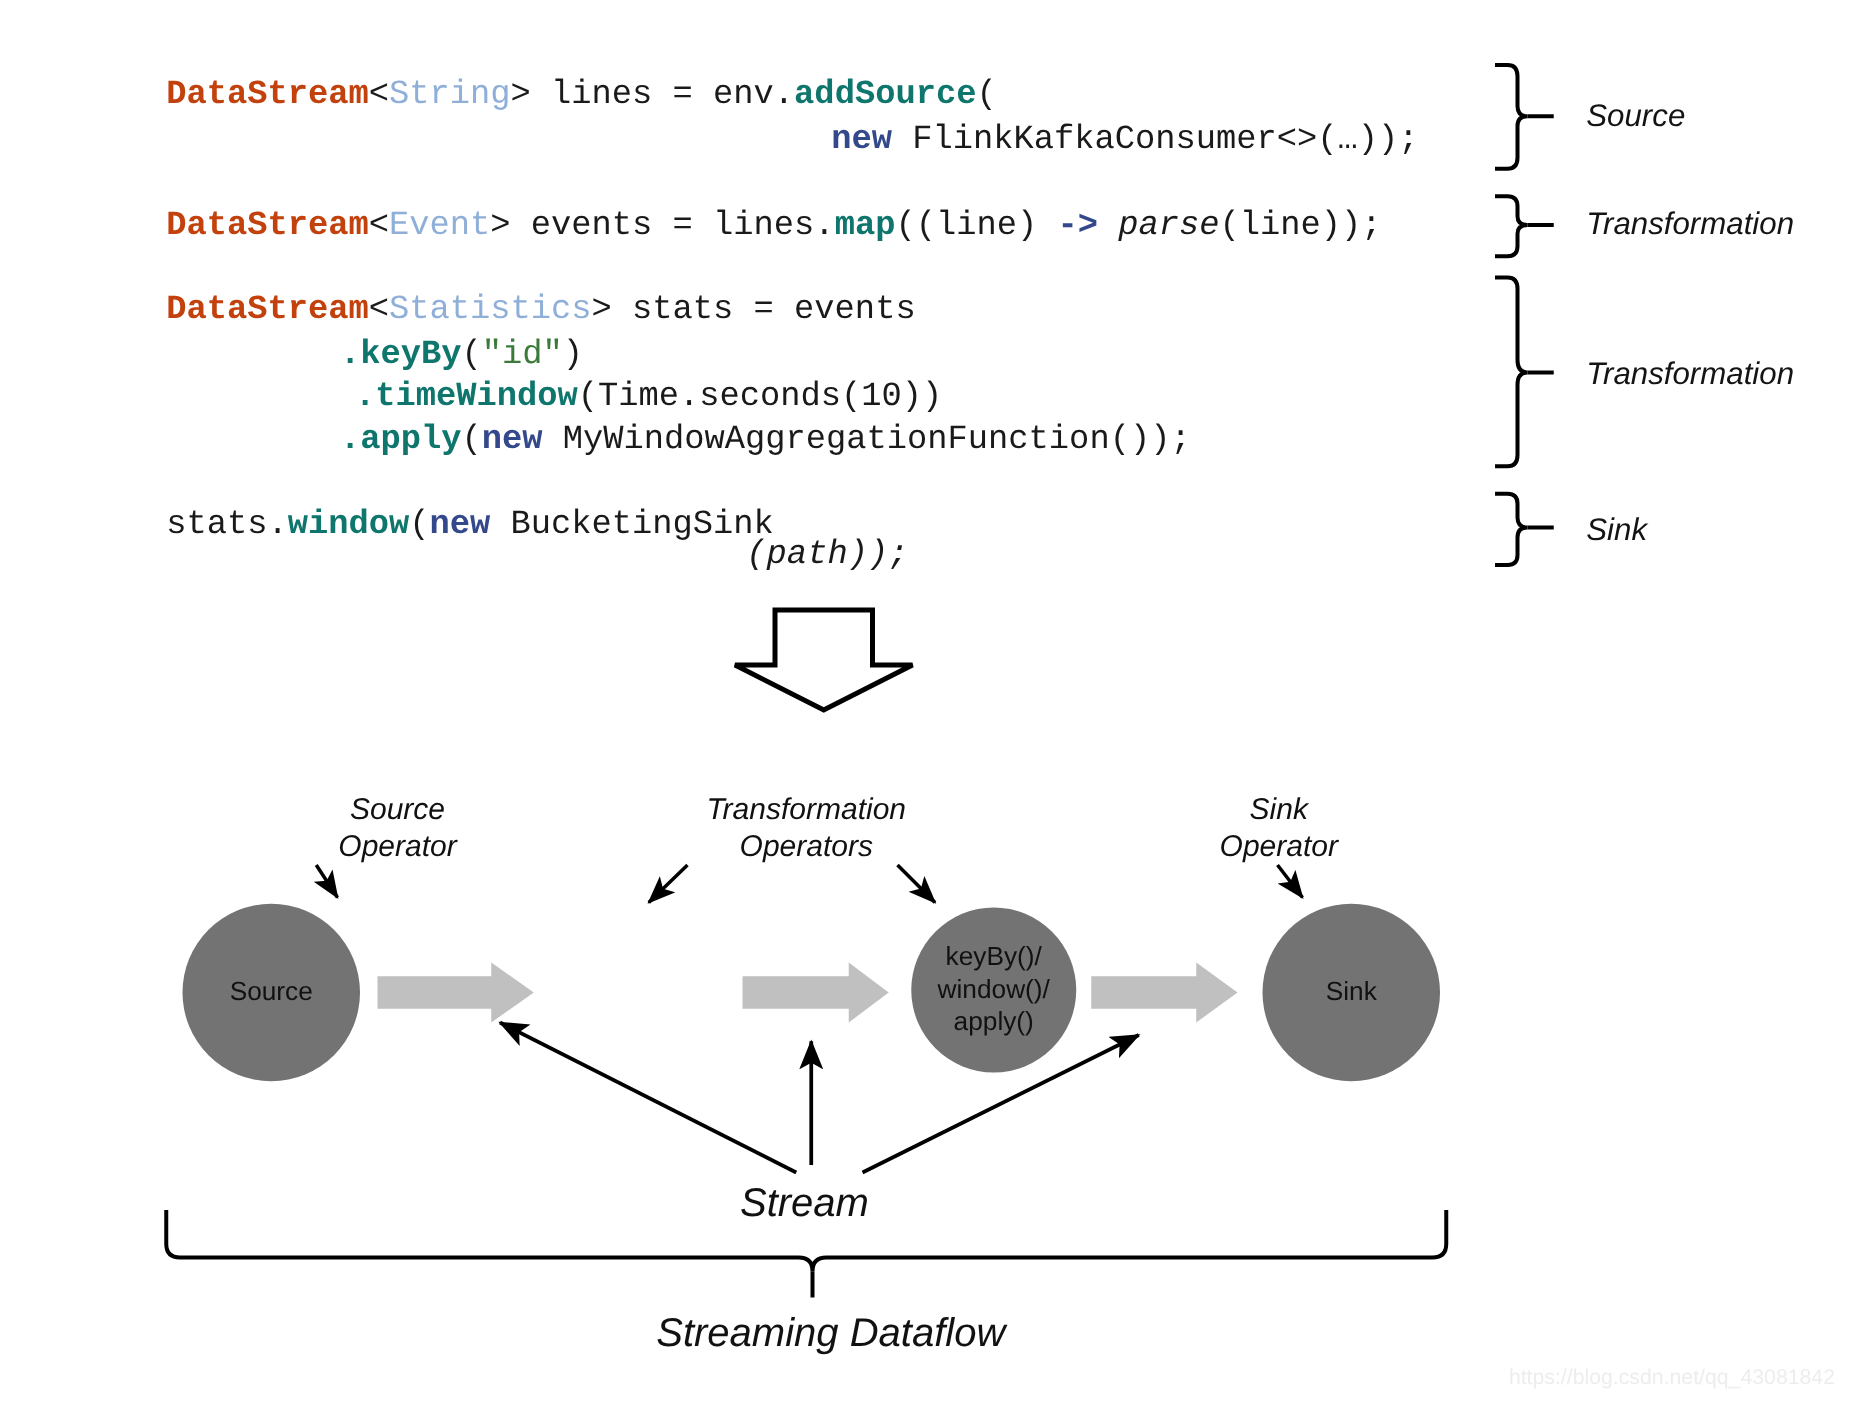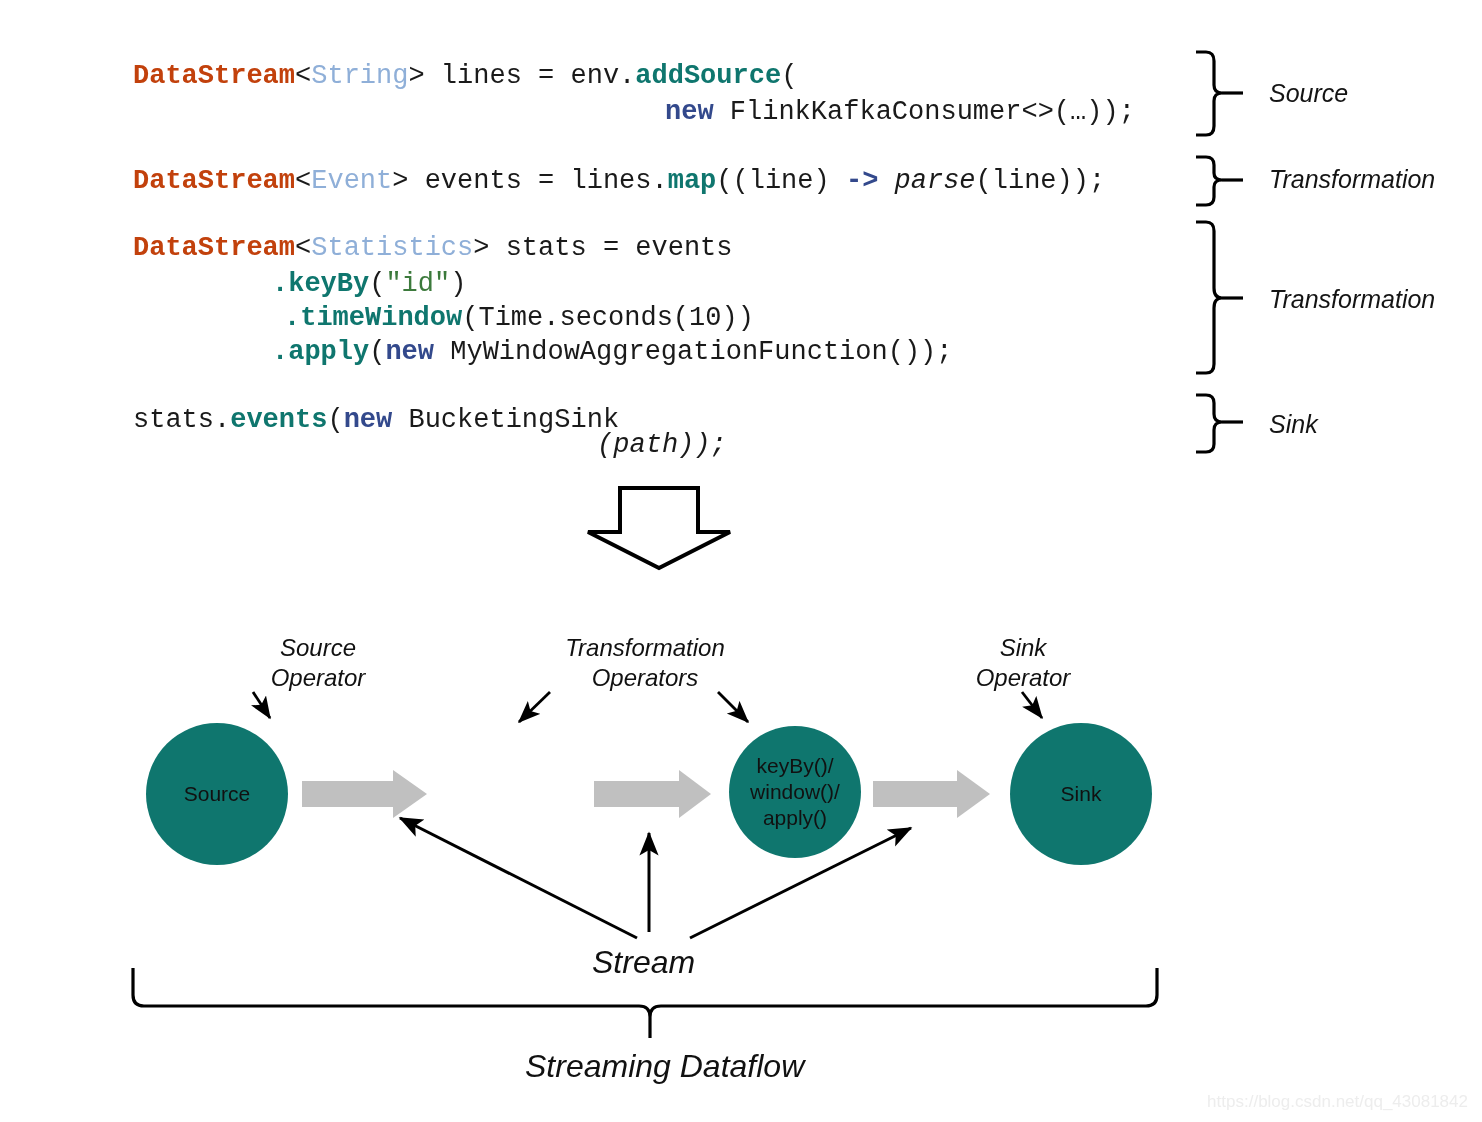--- a/index.html
+++ b/index.html
@@ -57,21 +57,21 @@
     font-style: italic;
     font-size: 25px;
     color: #141414;
     white-space: nowrap;
   }
 
   
   .node-circle {
     position: absolute;
     border-radius: 50%;
-    background: #0f766e;
+    background: #737373;
     display: flex;
     align-items: center;
     justify-content: center;
     text-align: center;
   }
   .node-label {
     font-family: "Liberation Sans", sans-serif;
     font-size: 21px;
     color: #111111;
     line-height: 26px;
@@ -121,21 +121,21 @@
 <div id="page">
 
   <div class="code-area">
     <div class="code-line" style="left:133px; top:58px;"><span class="kw-type">DataStream</span><span class="plain">&lt;</span><span class="generic">String</span><span class="plain">&gt; lines = env.</span><span class="method">addSource</span><span class="plain">(</span></div>
     <div class="code-line" style="left:665px; top:94px;"><span class="kw-new">new</span><span class="plain"> FlinkKafkaConsumer&lt;&gt;(…));</span></div>
     <div class="code-line" style="left:133px; top:163px;"><span class="kw-type">DataStream</span><span class="plain">&lt;</span><span class="generic">Event</span><span class="plain">&gt; events = lines.</span><span class="method">map</span><span class="plain">((line) </span><span class="arrow-op">-&gt;</span><span class="plain"> </span><span class="ital">parse</span><span class="plain">(line));</span></div>
     <div class="code-line" style="left:133px; top:230px;"><span class="kw-type">DataStream</span><span class="plain">&lt;</span><span class="generic">Statistics</span><span class="plain">&gt; stats = events</span></div>
     <div class="code-line" style="left:272px; top:266px;"><span class="method">.</span><span class="method">keyBy</span><span class="plain">(</span><span class="str">"id"</span><span class="plain">)</span></div>
     <div class="code-line" style="left:284px; top:300px;"><span class="method">.</span><span class="method">timeWindow</span><span class="plain">(Time.seconds(10))</span></div>
     <div class="code-line" style="left:272px; top:334px;"><span class="method">.</span><span class="method">apply</span><span class="plain">(</span><span class="kw-new">new</span><span class="plain"> MyWindowAggregationFunction());</span></div>
-    <div class="code-line" style="left:133px; top:402px;"><span class="plain">stats.</span><span class="method">events</span><span class="plain">(</span><span class="kw-new">new</span><span class="plain"> BucketingSink</span><span class="overlap-wrap"><span class="overlap-over plain">(path));</span></span></div>
+    <div class="code-line" style="left:133px; top:402px;"><span class="plain">stats.</span><span class="method">window</span><span class="plain">(</span><span class="kw-new">new</span><span class="plain"> BucketingSink</span><span class="overlap-wrap"><span class="overlap-over plain">(path));</span></span></div>
   </div>
 
   <div class="brace-label" style="left:1269px; top:79px;">Source</div>
   <div class="brace-label" style="left:1269px; top:165px;">Transformation</div>
   <div class="brace-label" style="left:1269px; top:285px;">Transformation</div>
   <div class="brace-label" style="left:1269px; top:410px;">Sink</div>
 
   <div class="node-circle" style="left:146px; top:723px; width:142px; height:142px;">
     <span class="node-label">Source</span>
   </div>

